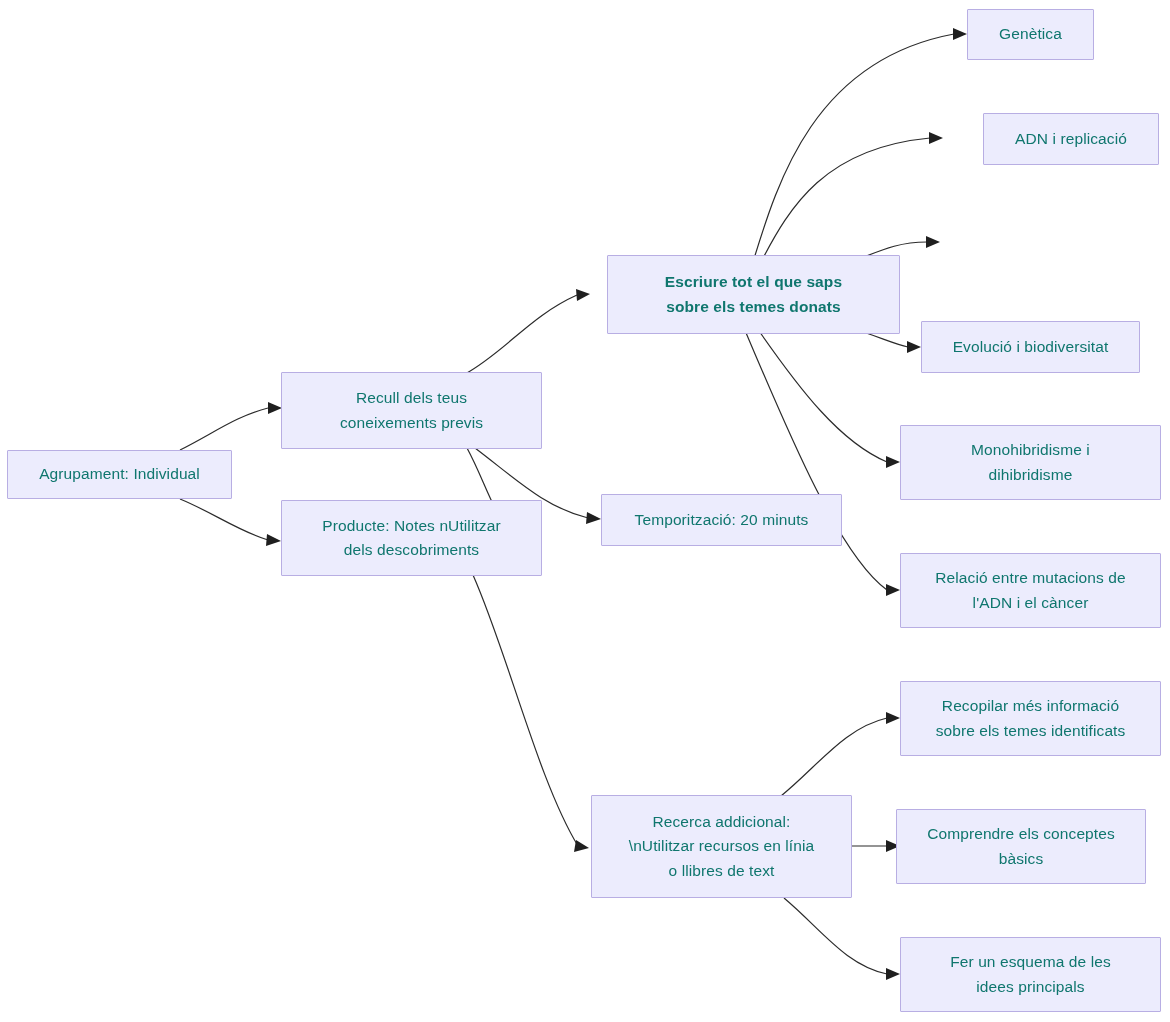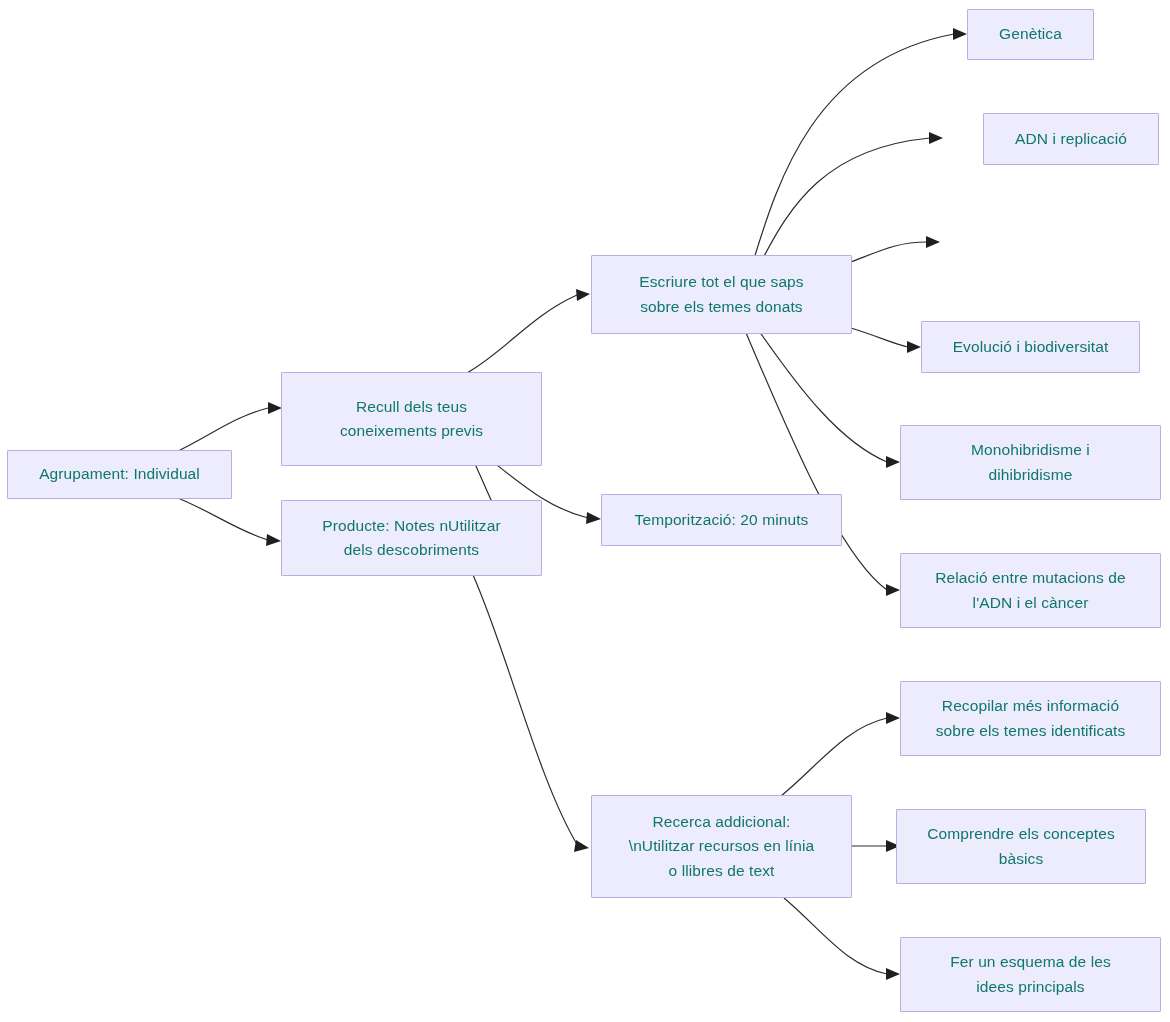--- a/index.html
+++ b/index.html
@@ -140,31 +140,31 @@
     </g>
 
   </svg>
 
   <div id="node-layer">
 
     <div class="node" style="left:7px; top:450px; width:225px; height:49px;">
       <span>Agrupament: Individual</span>
     </div>
 
-    <div class="node" style="left:281px; top:372px; width:261px; height:94px;">
+    <div class="node" style="left:281px; top:372px; width:261px; height:77px;">
       <span>Recull dels teus
 coneixements previs</span>
     </div>
 
     <div class="node" style="left:281px; top:500px; width:261px; height:76px;">
       <span>Producte: Notes nUtilitzar
 dels descobriments</span>
     </div>
 
-    <div class="node" style="left:591px; top:255px; width:261px; height:79px;">
+    <div class="node" style="left:607px; top:255px; width:293px; height:79px;font-weight:bold;">
       <span>Escriure tot el que saps
 sobre els temes donats</span>
     </div>
 
     <div class="node" style="left:601px; top:494px; width:241px; height:52px;">
       <span>Temporització: 20 minuts</span>
     </div>
 
     <div class="node" style="left:591px; top:795px; width:261px; height:103px;">
       <span>Recerca addicional:

